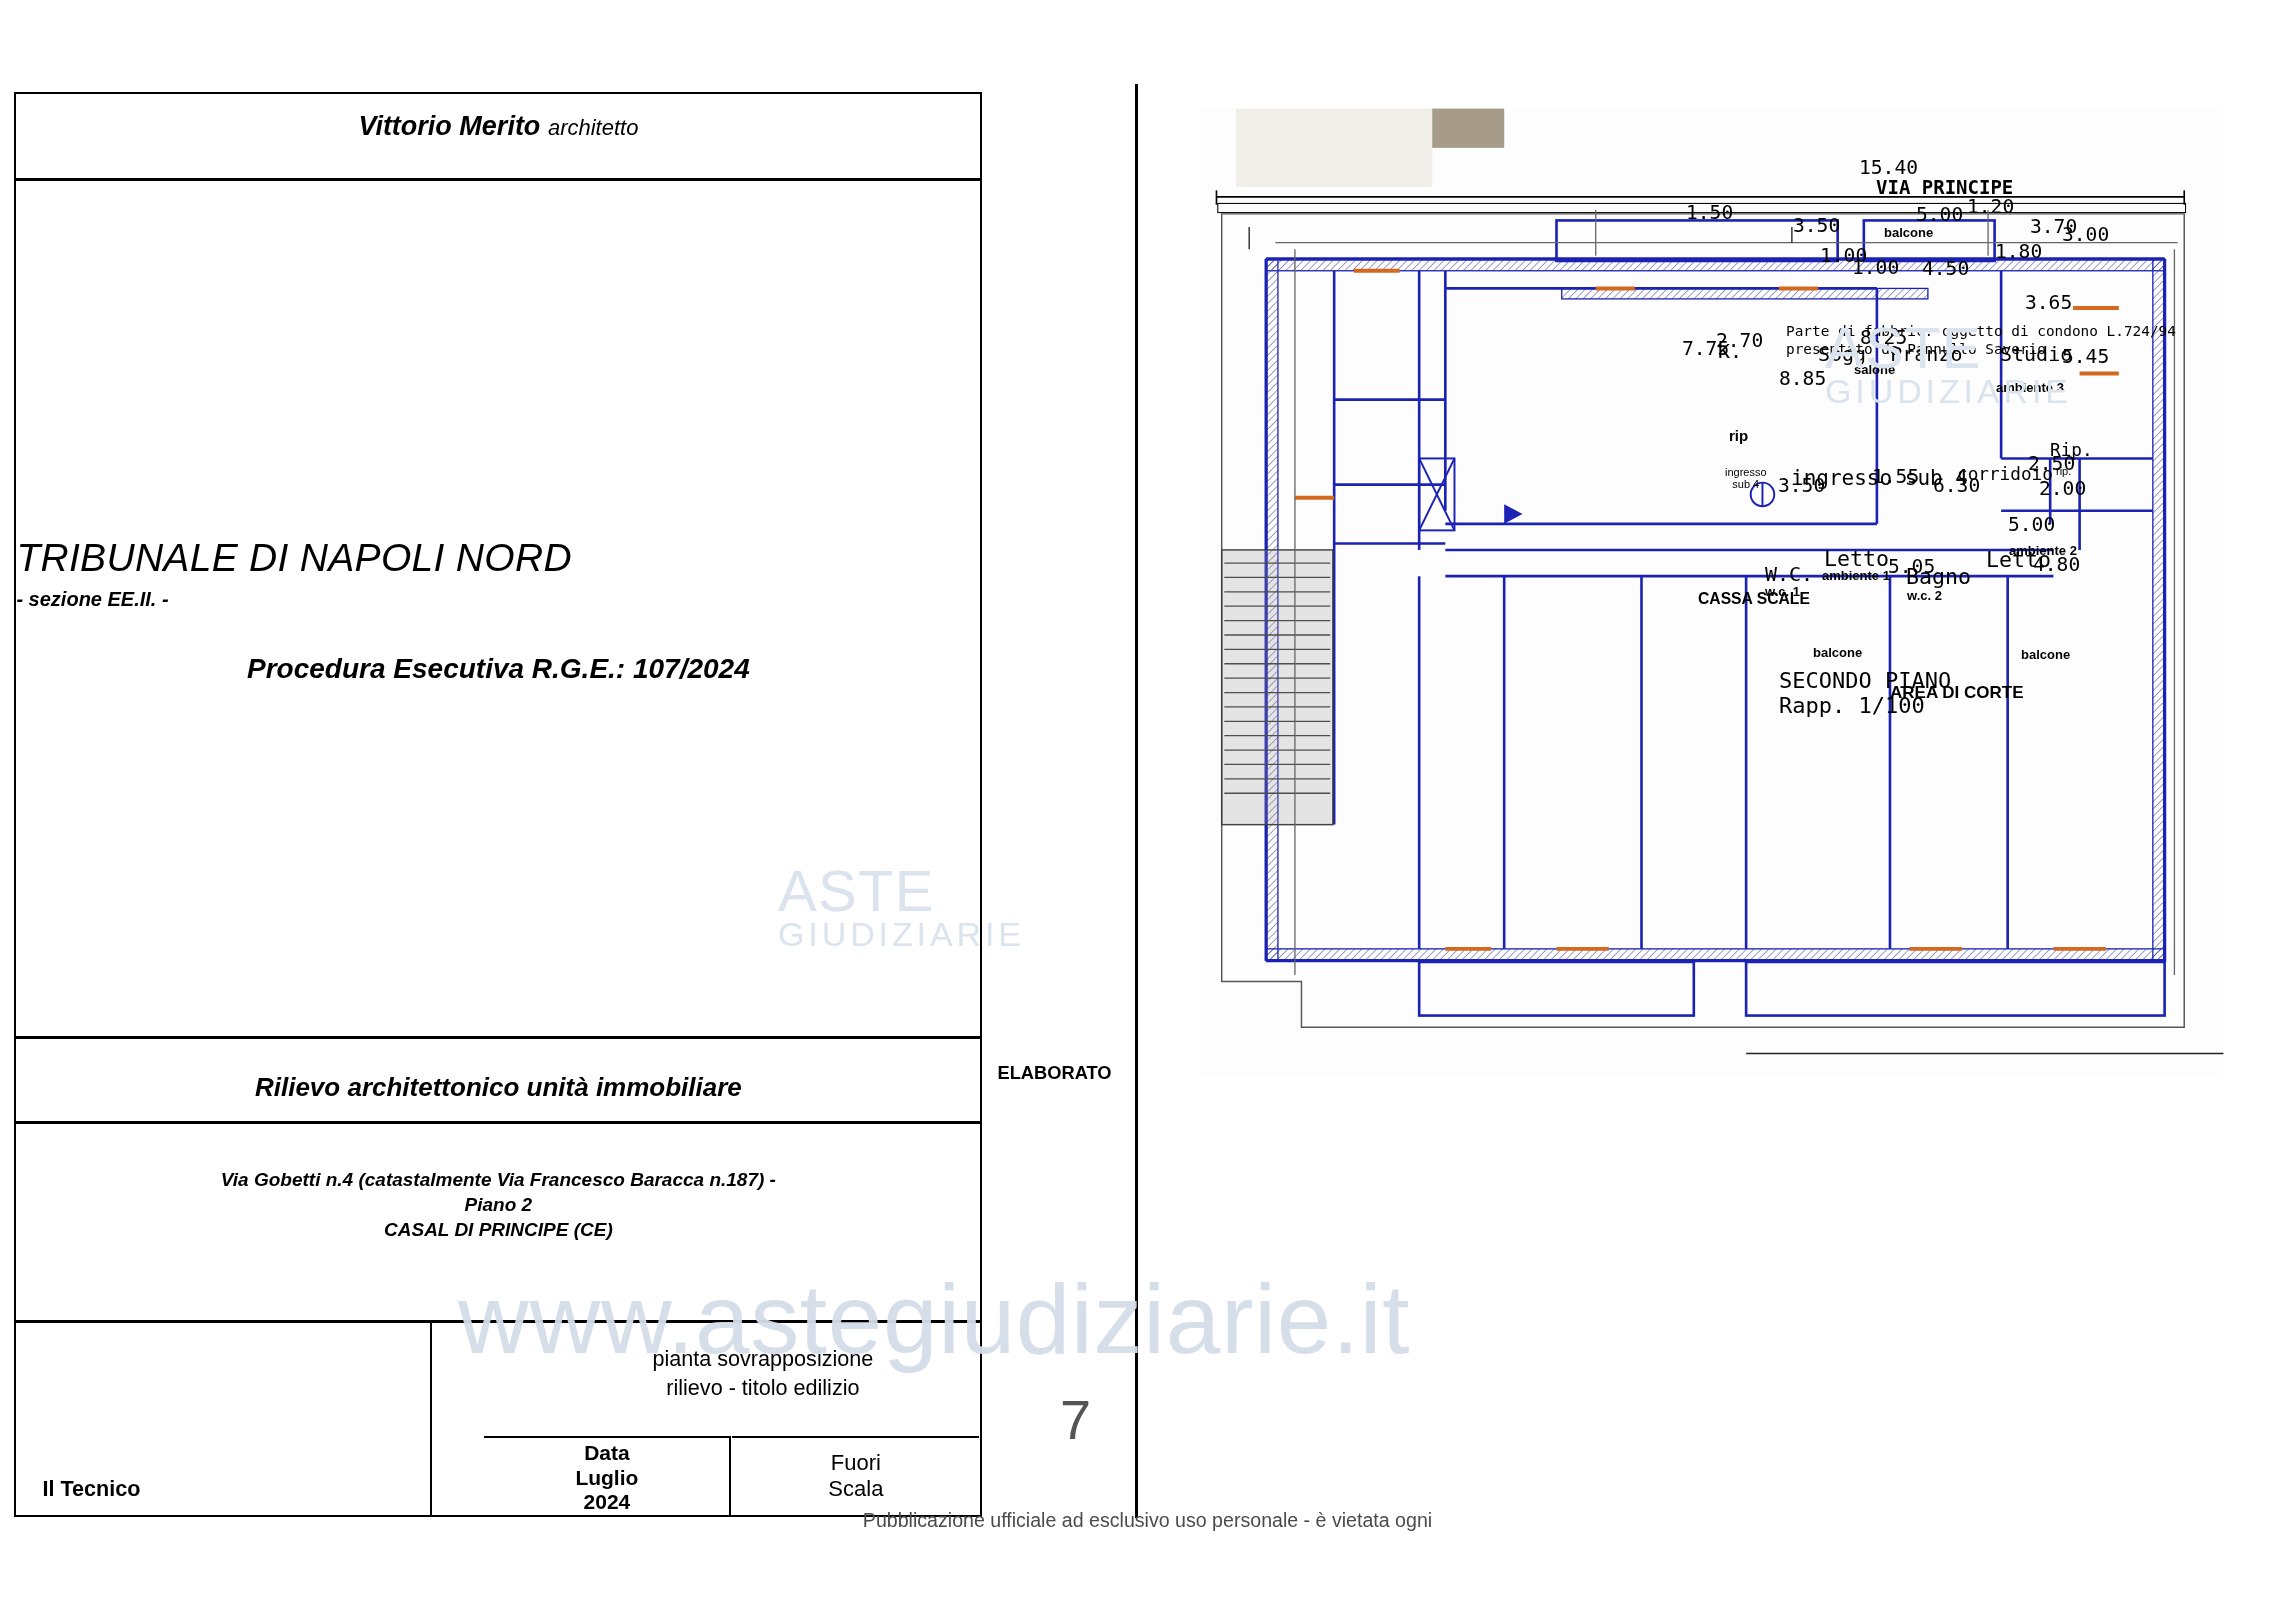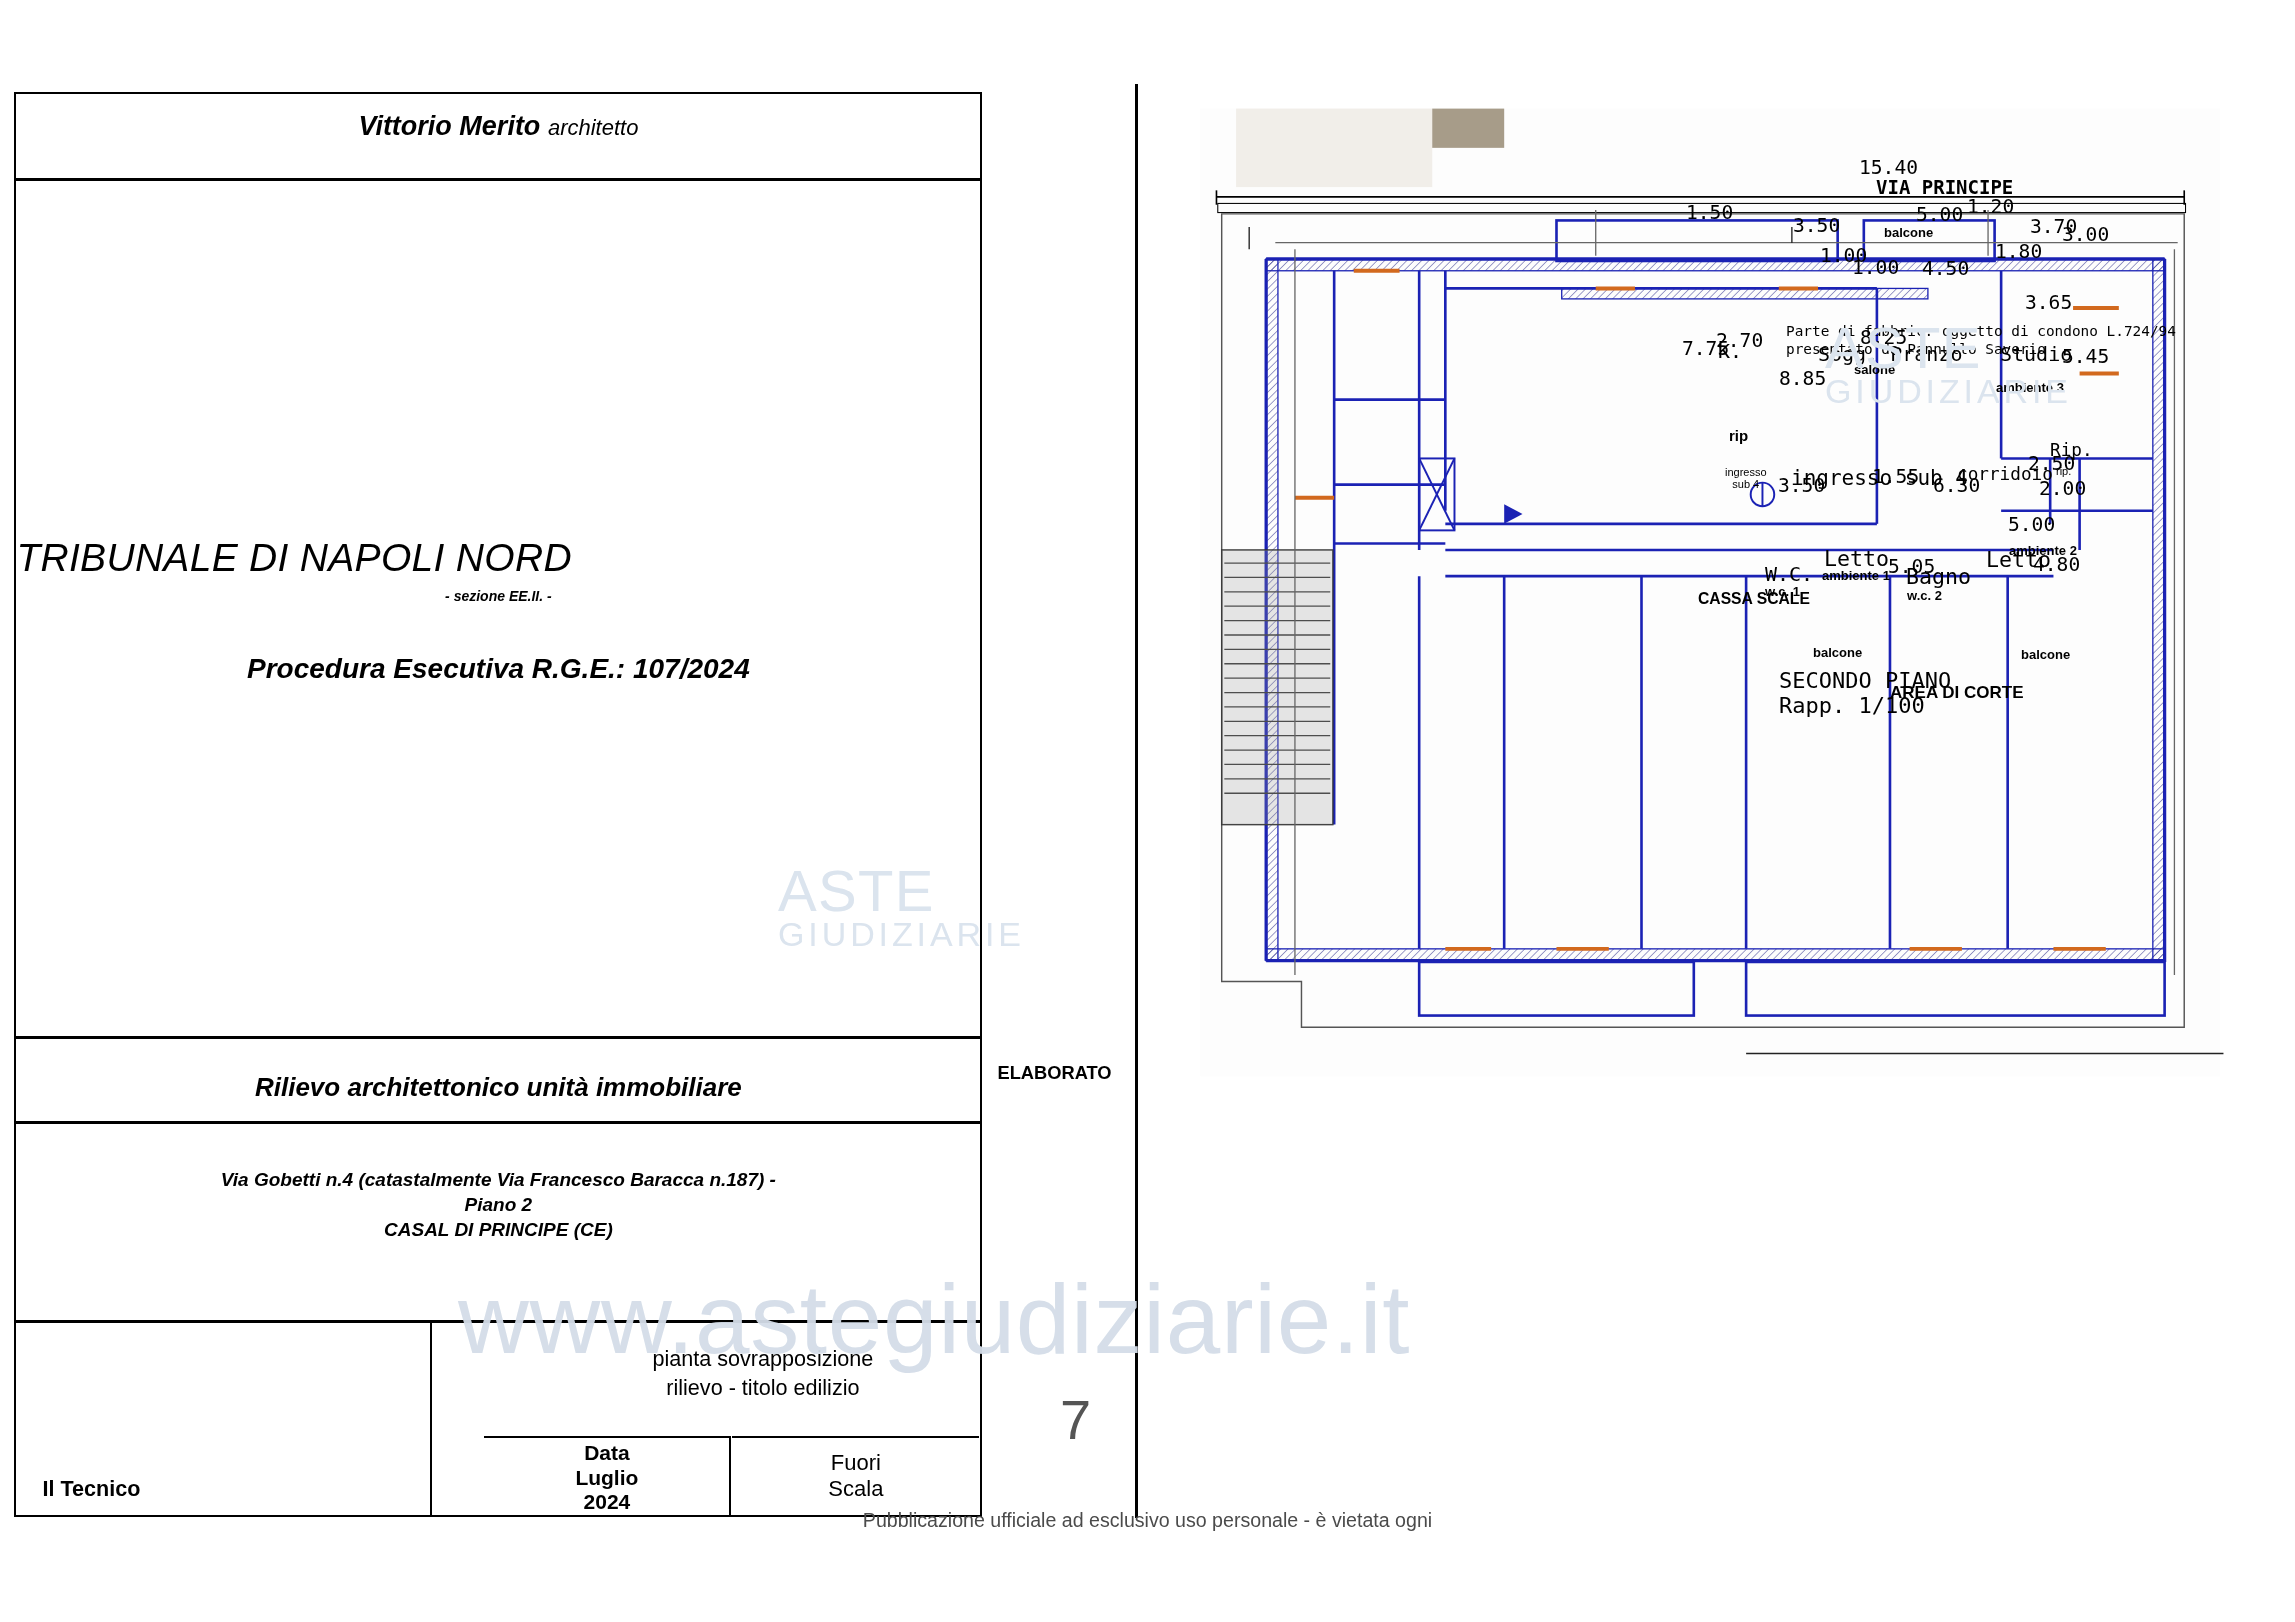--- a/index.html
+++ b/index.html
@@ -10,21 +10,21 @@
 
   
   #titleblock{position:absolute;left:14.4px;top:92px;width:968px;height:1425px;border:2.6px solid #000;box-sizing:border-box;}
   .tb-sep{position:absolute;left:0;width:100%;height:2.6px;background:#000;}
 
   .studio-name{position:absolute;left:0;top:17px;width:100%;text-align:center;font-size:27px;font-style:italic;font-weight:bold;color:#000;}
   .studio-name .light{font-weight:normal;font-style:italic;font-size:22px;}
   .studio-addr{position:absolute;left:0;top:54px;width:100%;text-align:center;font-size:17.7px;font-weight:bold;color:#000;}
 
   .court-title{position:absolute;left:0;top:442px;width:100%;font-size:39px;font-weight:normal;font-style:italic;letter-spacing:0.3px;}
-  .court-sec{position:absolute;left:0;top:494px;width:100%;text-align:center;font-size:14px;font-weight:bold;font-style:italic;}
+  .court-sec{position:absolute;left:0;top:494px;width:100%;text-align:left;font-size:20px;font-weight:bold;font-style:italic;}
   .court-judge{position:absolute;left:0;top:527px;width:100%;text-align:center;font-size:21.6px;font-weight:bold;font-style:italic;}
   .court-rge{position:absolute;left:0;top:559px;width:100%;text-align:center;font-size:28px;font-weight:bold;font-style:italic;}
 
   .rilievo{position:absolute;left:0;top:978px;width:100%;text-align:center;font-size:26px;font-weight:bold;font-style:italic;}
 
   .address{position:absolute;left:0;top:1073px;width:100%;text-align:center;font-size:19px;font-weight:bold;font-style:italic;line-height:1.32;}
 
   .elaborato{position:absolute;left:986px;top:1062px;width:137px;text-align:center;font-size:18.3px;font-weight:bold;}
 
   #tb-bottom{position:absolute;left:0;top:1226px;width:100%;height:196px;}

